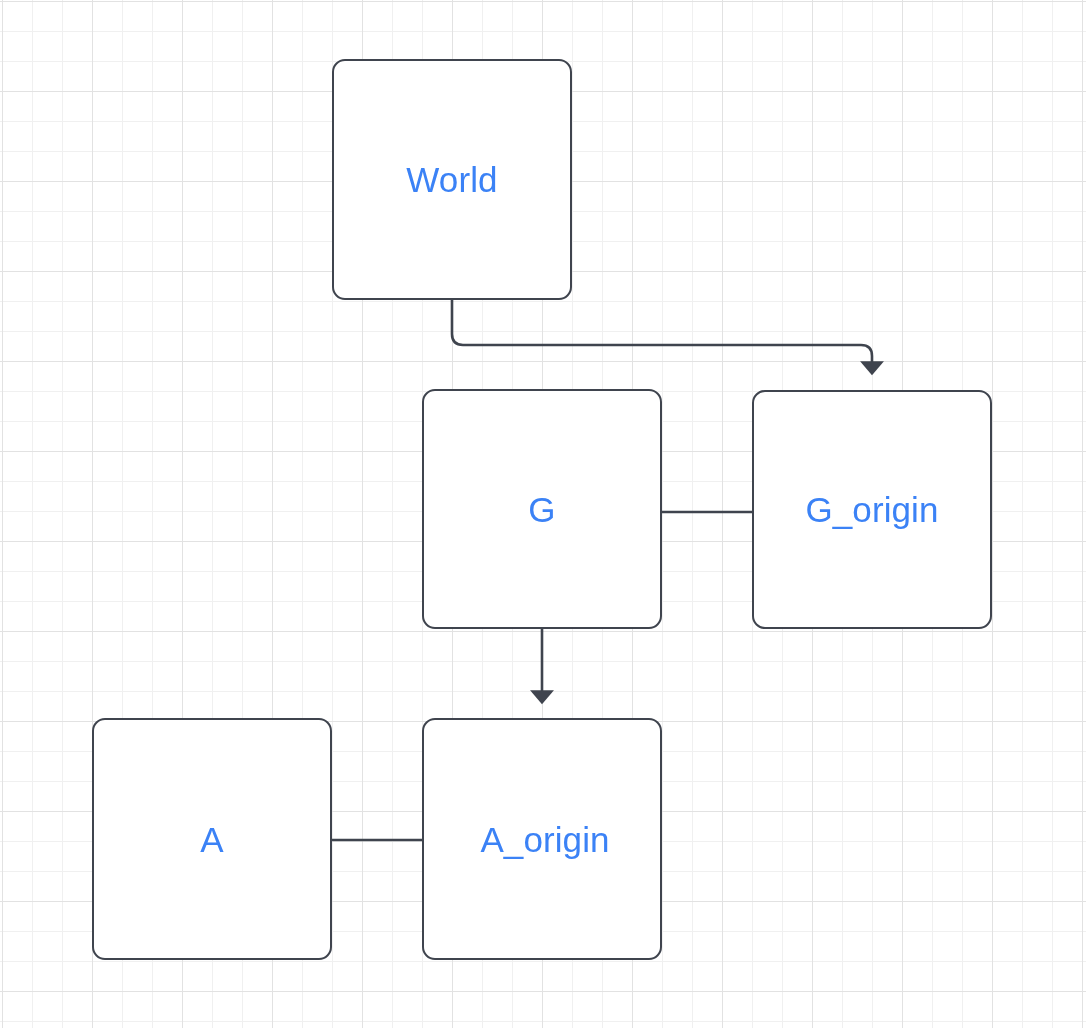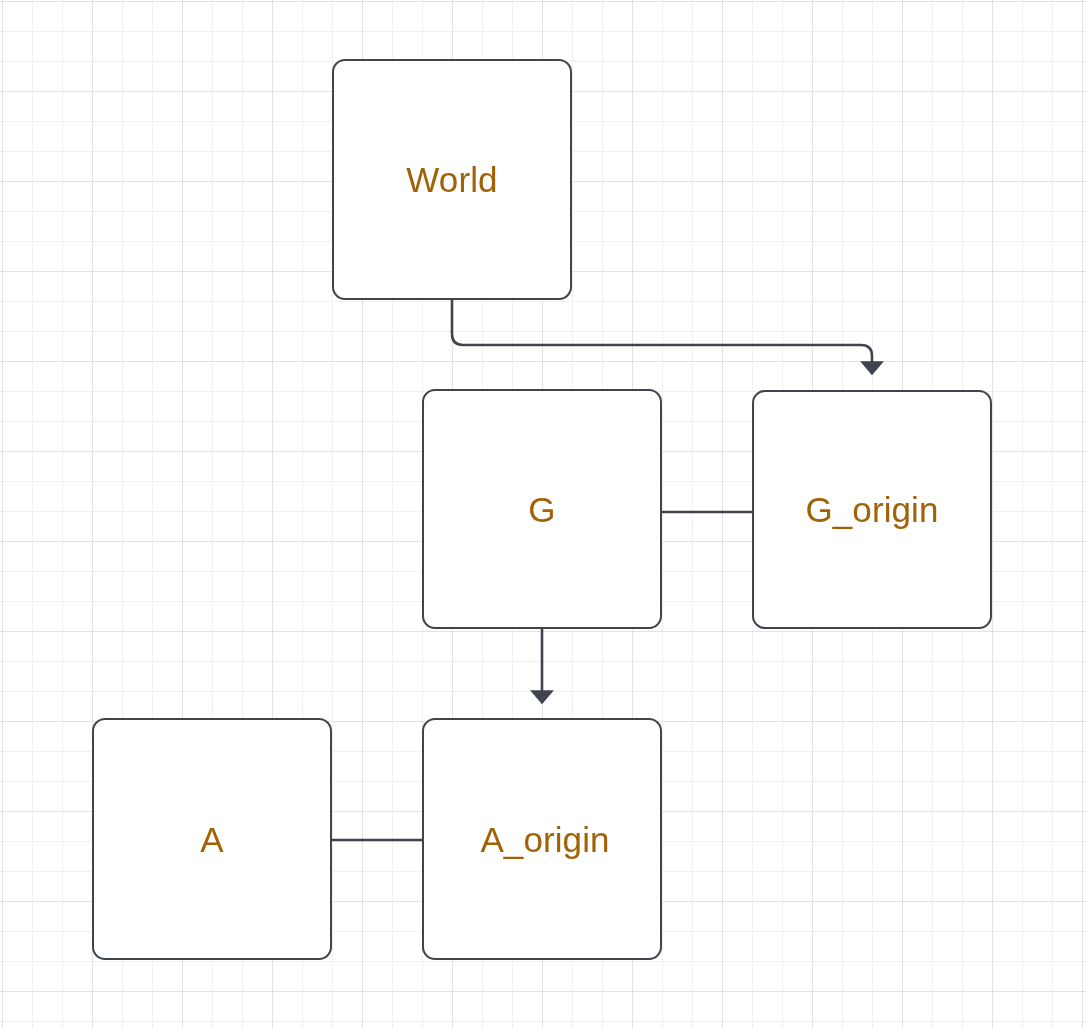--- a/index.html
+++ b/index.html
@@ -44,21 +44,21 @@
     border: 2.4px solid #3f444e;
     border-radius: 13px;
     display: flex;
     align-items: center;
     justify-content: center;
   }
   .node-label {
     font-family: "Liberation Sans", sans-serif;
     font-size: 35px;
     line-height: 1;
-    color: #a16207;
+    color: #3b82f6;
     letter-spacing: 0.1px;
     white-space: nowrap;
     user-select: none;
   }
   
   #node-world    { left: 332px; top:  59px; width: 240px; height: 241px; }
   #node-g        { left: 422px; top: 389px; width: 240px; height: 240px; }
   #node-g-origin { left: 752px; top: 390px; width: 240px; height: 239px; }
   #node-a        { left:  92px; top: 718px; width: 240px; height: 242px; }
   #node-a-origin { left: 422px; top: 718px; width: 240px; height: 242px; padding-left: 6px; }

